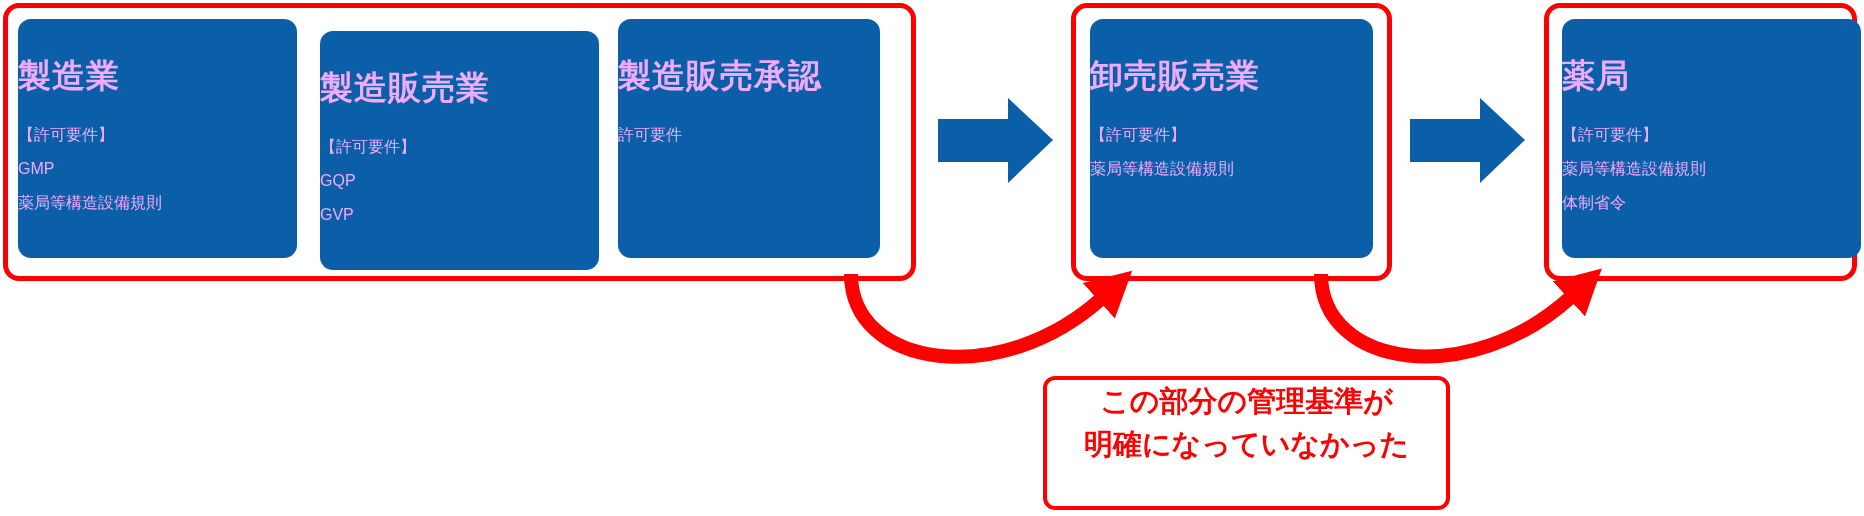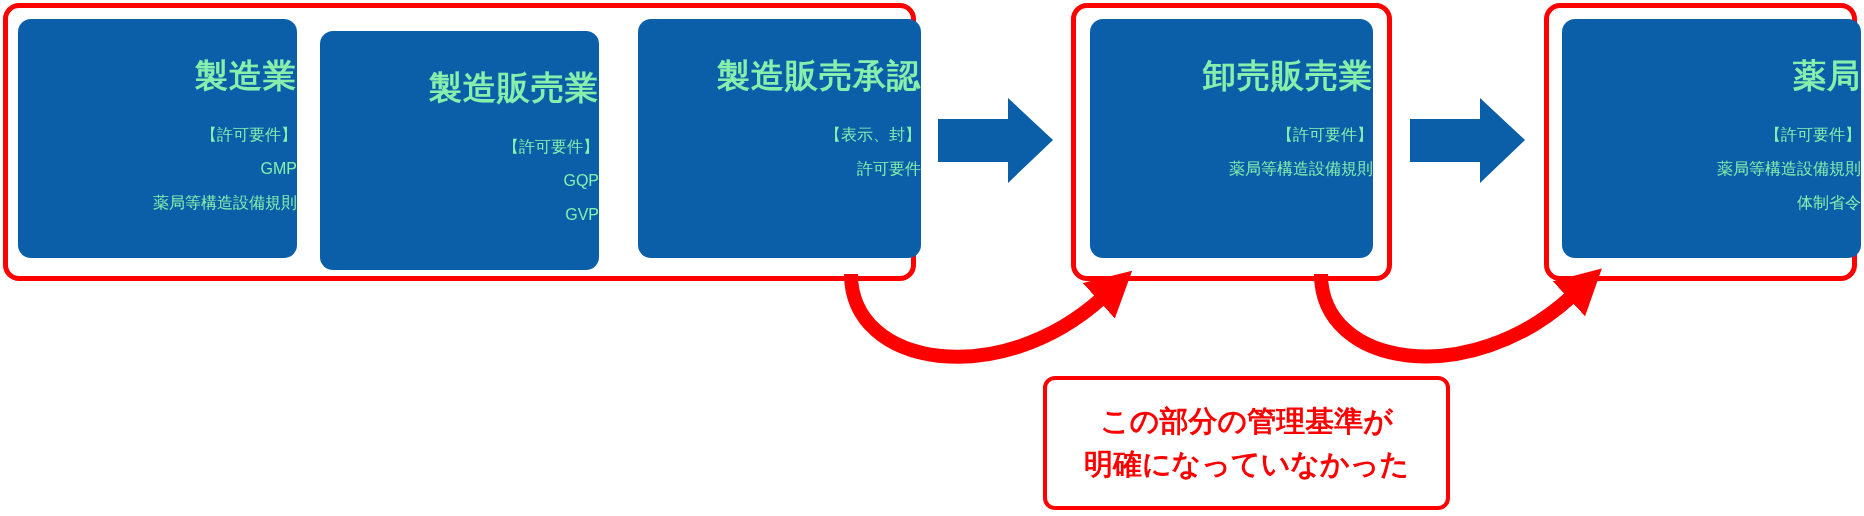--- a/index.html
+++ b/index.html
@@ -8,36 +8,36 @@
     font-family:"Liberation Sans","DejaVu Sans",sans-serif; overflow:hidden;
   }
   .group-outline {
     position:absolute; top:3px; height:278px;
     border:5px solid #ff0000; border-radius:16px; box-sizing:border-box;
     background:transparent;
   }
   .bluebox {
     position:absolute; top:19px; height:239px;
     background:#0B5FA8; border-radius:13px; box-sizing:border-box;
-    color:#86efac; text-align:right;
+    color:#f0abfc; text-align:left;
   }
   .box-title {
     margin-top:37px; font-size:33px; line-height:40px; font-weight:700;
     letter-spacing:1px; white-space:nowrap;
   }
   .box-body {
     margin-top:22px; font-size:16px; line-height:34px; font-weight:400;
     white-space:nowrap;
   }
   .svg-layer { position:absolute; left:0; top:0; width:1864px; height:516px; pointer-events:none; }
   .annotation-box {
     position:absolute; left:1043px; top:376px; width:407px; height:134px;
     border:4px solid #ff0000; border-radius:12px; box-sizing:border-box;
     background:#ffffff; display:flex; flex-direction:column;
-    align-items:center; justify-content:center;
+    align-items:center; 
   }
   .annotation-line {
     color:#ff0000; font-size:29px; line-height:43px; font-weight:700;
     text-align:center; white-space:nowrap;
   }
 </style>
 </head>
 <body>
 
 <div class="canvas">
@@ -57,24 +57,23 @@
 
   <div class="bluebox" style="left:320px; width:279px;margin-top:12px;">
     <div class="box-title">製造販売業</div>
     <div class="box-body">
       <div>【許可要件】</div>
       <div>GQP</div>
       <div>GVP</div>
     </div>
   </div>
 
-  <div class="bluebox" style="left:618px; width:283px;margin-left:20px;">
+  <div class="bluebox" style="left:618px; width:262px;">
     <div class="box-title">製造販売承認</div>
     <div class="box-body">
-      <div>【表示、封】</div>
       <div>許可要件</div>
     </div>
   </div>
 
   <div class="bluebox" style="left:1090px; width:283px;">
     <div class="box-title">卸売販売業</div>
     <div class="box-body">
       <div>【許可要件】</div>
       <div>薬局等構造設備規則</div>
     </div>

